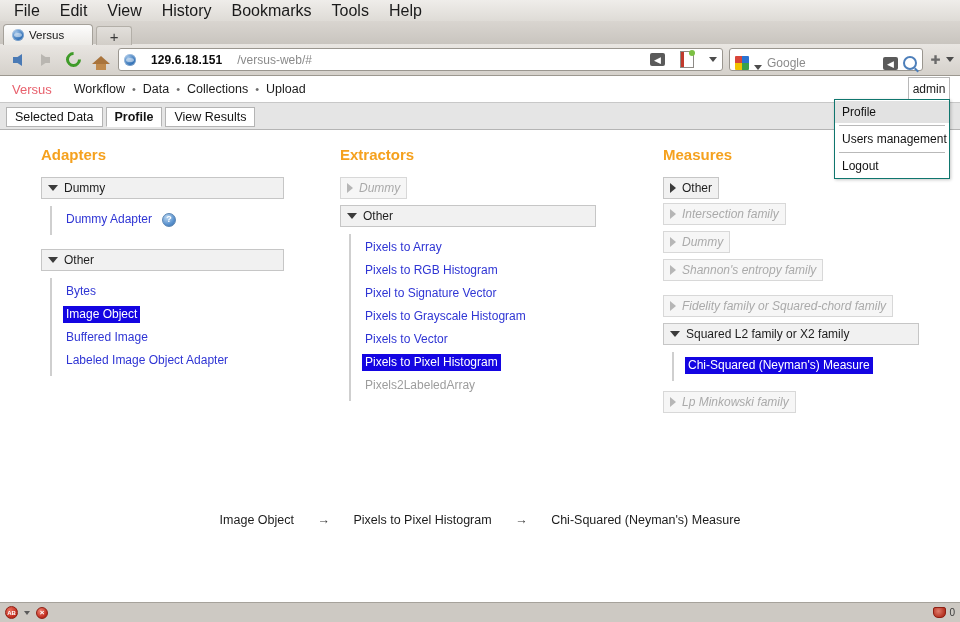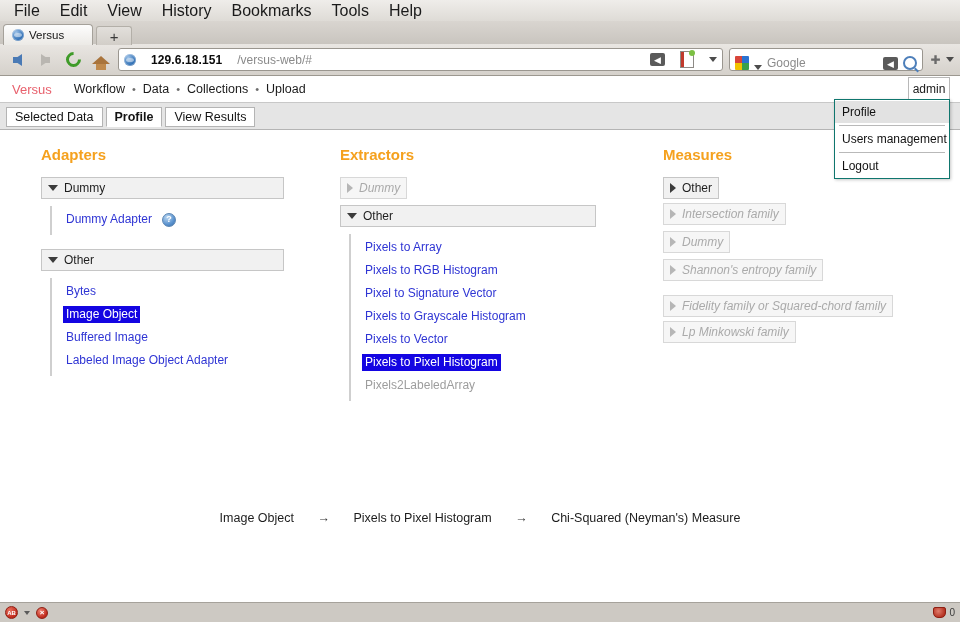--- a/index.html
+++ b/index.html
@@ -681,20 +681,31 @@
           </div>
         </div>
 
         <div class="group" style="margin-top:14px;">
           <div class="acc-head inline disabled">
             <span class="tri right"></span>
             <span>Fidelity family or Squared-chord family</span>
           </div>
         </div>
 
+        <div class="group" style="margin-top:6px;">
+          <div class="acc-head block-wide">
+            <span class="tri"></span>
+            <span>Squared L2 family or X2 family</span>
+          </div>
+          <div class="acc-body tight">
+            <div class="item selected">
+              <span class="label-text">Chi-Squared (Neyman's) Measure</span>
+            </div>
+          </div>
+        </div>
 
         <div class="group">
           <div class="acc-head inline disabled">
             <span class="tri right"></span>
             <span>Lp Minkowski family</span>
           </div>
         </div>
       </div>
     </div>
 

